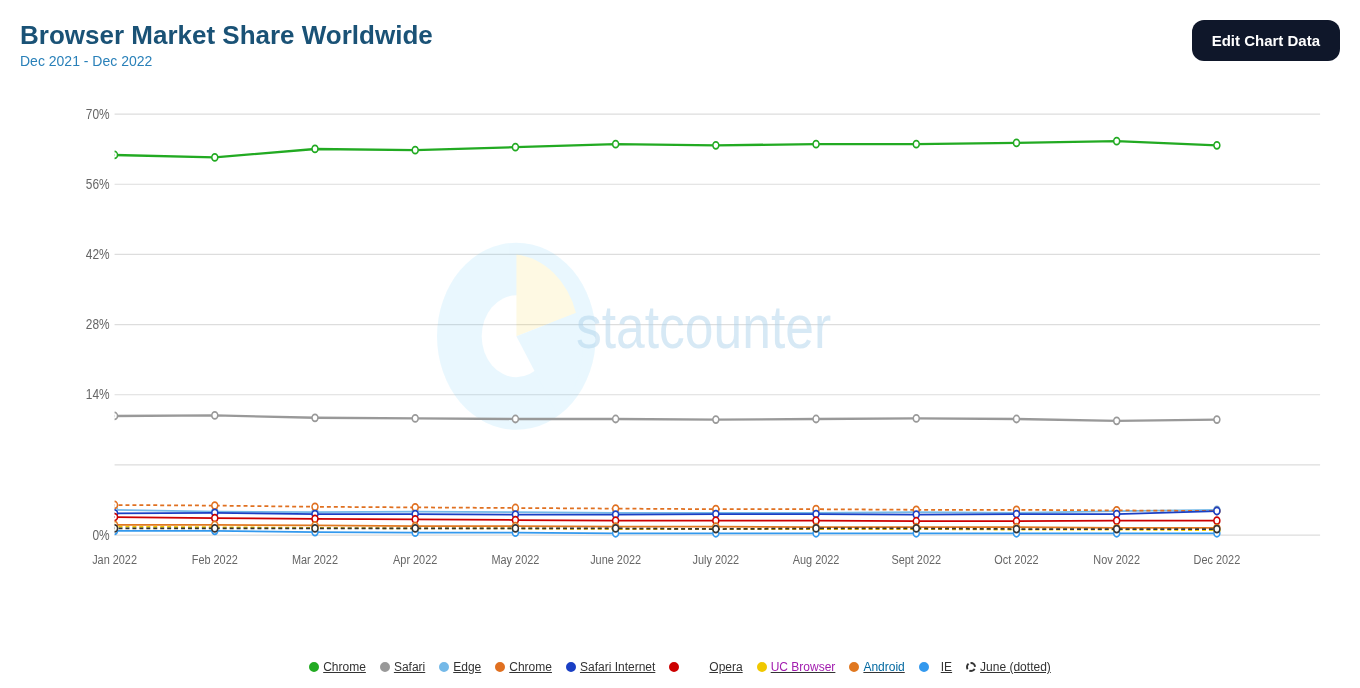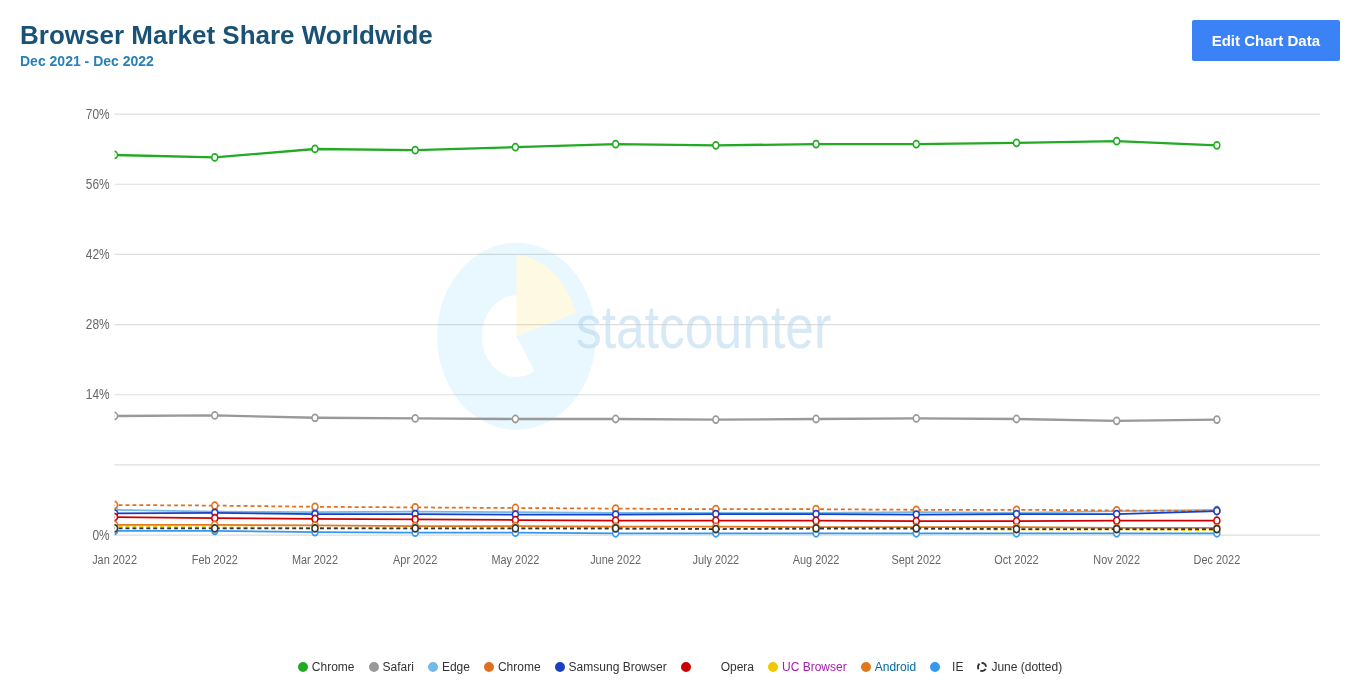--- a/index.html
+++ b/index.html
@@ -27,31 +27,30 @@
     .title-block {}
     .chart-title {
       font-size: 26px;
       font-weight: bold;
       color: #1a5276;
     }
     .chart-subtitle {
       font-size: 14px;
       color: #2980b9;
       margin-top: 2px;
-      font-weight: bold;
     }
     .edit-btn {
-      background: #3b82f6;
+      background: #0f172a;
       color: #fff;
       border: none;
       padding: 12px 20px;
       font-size: 15px;
       font-weight: bold;
       cursor: pointer;
-      border-radius: 2px;
+      border-radius: 12px;
       white-space: nowrap;
     }
     .chart-area {
       flex: 1;
       position: relative;
       margin-left: 40px;
       margin-right: 10px;
     }
     .chart-svg {
       width: 100%;
@@ -63,20 +62,21 @@
       justify-content: center;
       gap: 14px;
       padding: 8px 0 4px 0;
       font-size: 12px;
     }
     .legend-item {
       display: flex;
       align-items: center;
       gap: 4px;
       cursor: pointer;
+      text-decoration: underline;
     }
     .legend-dot {
       width: 10px;
       height: 10px;
       border-radius: 50%;
       border: 2px solid;
       flex-shrink: 0;
     }
   </style>
 </head>
@@ -283,21 +283,21 @@
       <div class="legend-item">
         <div class="legend-dot" style="border-color: rgb(116, 185, 232); background-color: rgb(116, 185, 232);"></div>
         <span style="color: rgb(51, 51, 51);">Edge</span>
       </div>
       <div class="legend-item">
         <div class="legend-dot" style="border-color: rgb(224, 112, 32); background-color: rgb(224, 112, 32);"></div>
         <span style="color: rgb(51, 51, 51);">Chrome</span>
       </div>
       <div class="legend-item">
         <div class="legend-dot" style="border-color: rgb(26, 63, 196); background-color: rgb(26, 63, 196);"></div>
-        <span style="color: rgb(51, 51, 51);">Samsung Browser</span>
+        <span style="color: rgb(51, 51, 51);">Safari Internet</span>
       </div>
       <div class="legend-item">
         <div class="legend-dot" style="border-color: rgb(204, 0, 0); background-color: rgb(204, 0, 0);"></div>
         <span style="color: rgb(51, 51, 51); margin-left: 26px;">Opera</span>
       </div>
       <div class="legend-item">
         <div class="legend-dot" style="border-color: rgb(240, 200, 0); background-color: rgb(240, 200, 0);"></div>
         <span style="color: #a21caf;">UC Browser</span>
       </div>
       <div class="legend-item">

